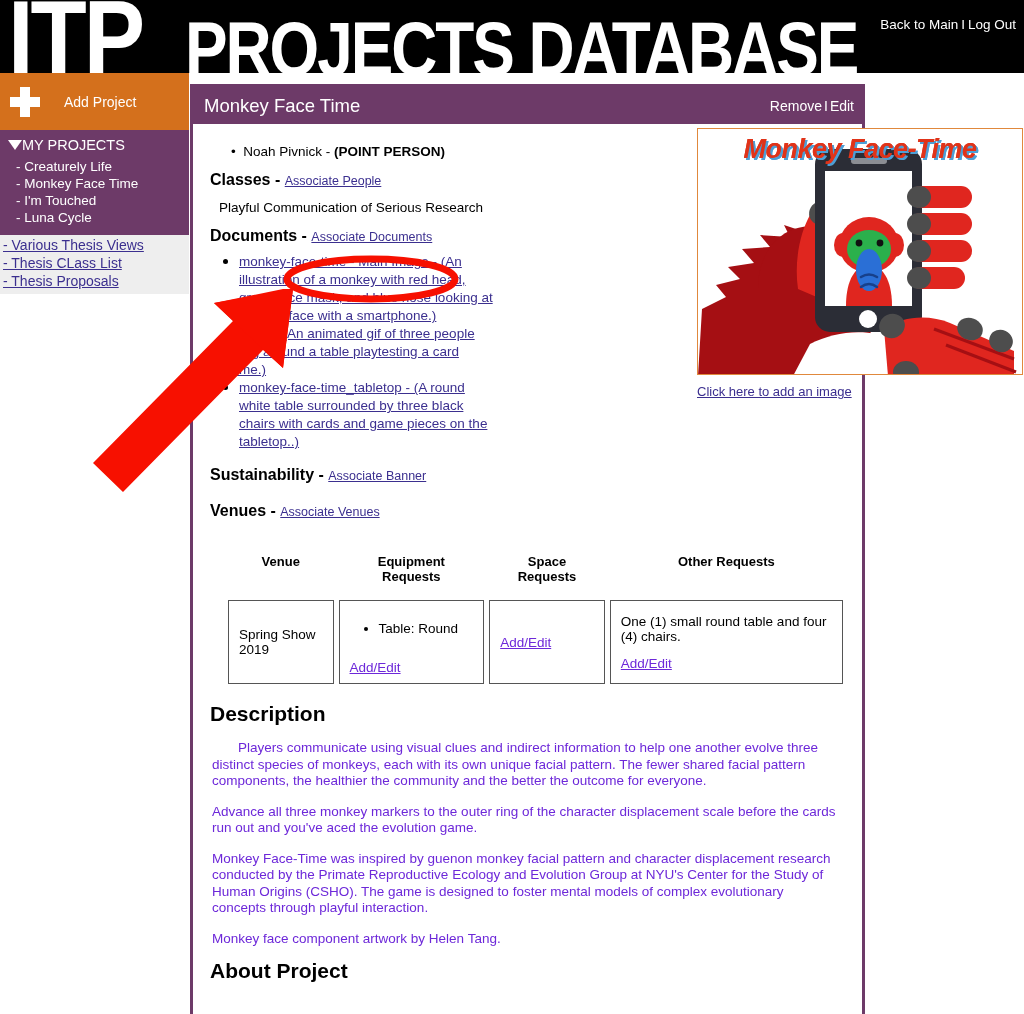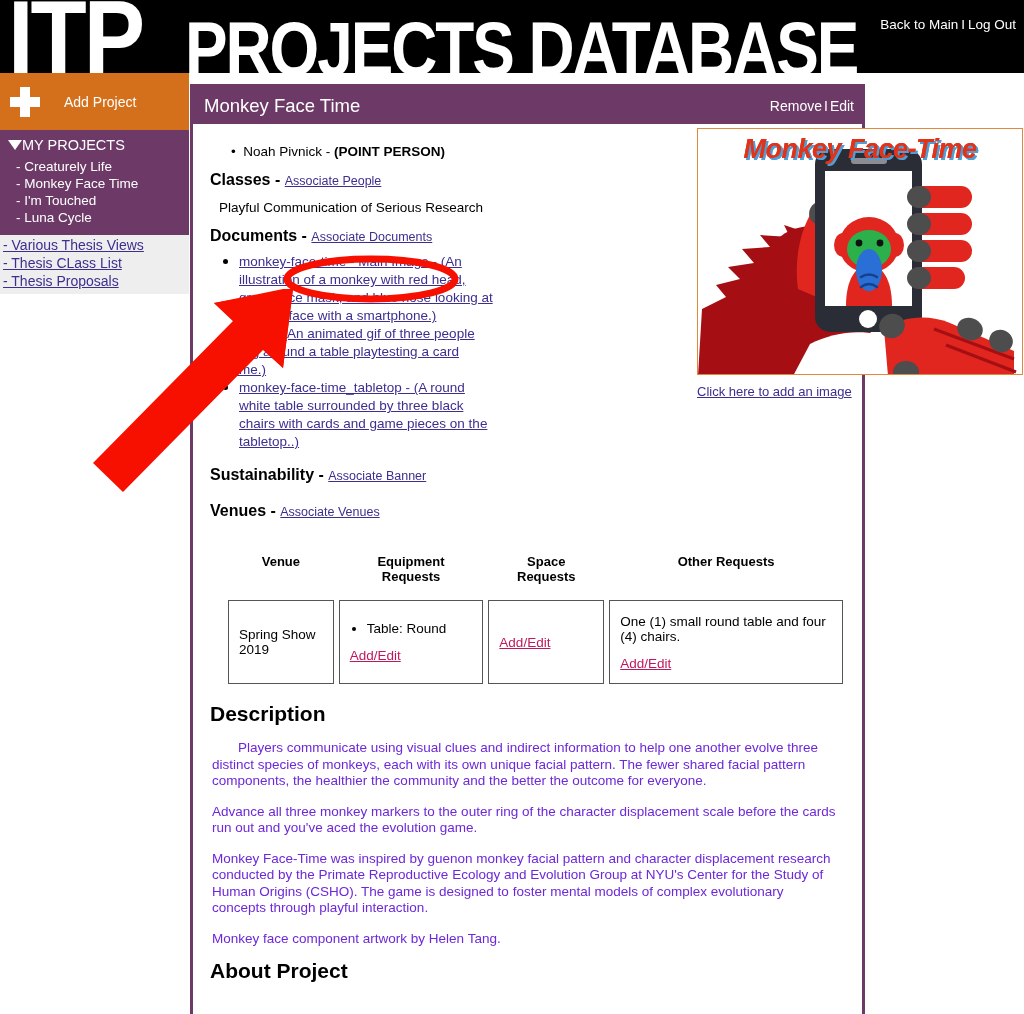--- a/index.html
+++ b/index.html
@@ -125,22 +125,22 @@
   
   #venue-table { margin:28px 0 0 16px; border-collapse:separate; border-spacing:5px 0; }
   #venue-table th {
     font-size:13px; font-weight:bold; color:#000; padding:6px 4px 16px 4px;
     vertical-align:top; line-height:15px;
   }
   #venue-table td {
     border:1px solid #555555; vertical-align:middle; padding:8px 10px;
     font-size:13.5px; color:#000; height:84px;
   }
-  #venue-table td ul { margin:0; padding-left:17px; }
-  #venue-table a { color:#be185d; text-decoration:underline; font-size:13.5px; }
+  #venue-table td ul { margin:12px; padding-left:17px; }
+  #venue-table a { color:#6d28d9; text-decoration:underline; font-size:13.5px; }
   .cell-gap { display:block; height:12px; }
 
   h2.big { font-size:21px; font-weight:bold; margin:18px 0 0 3px; color:#000; }
   p.body-par {
     font-size:13.5px; color:#6d28d9; line-height:16.5px; margin:14px 10px 0 5px;
   }
   p.body-par.indent { text-indent:26px; }
 
   
   #annot { position:absolute; left:0; top:0; width:1024px; height:1014px; pointer-events:none; }

